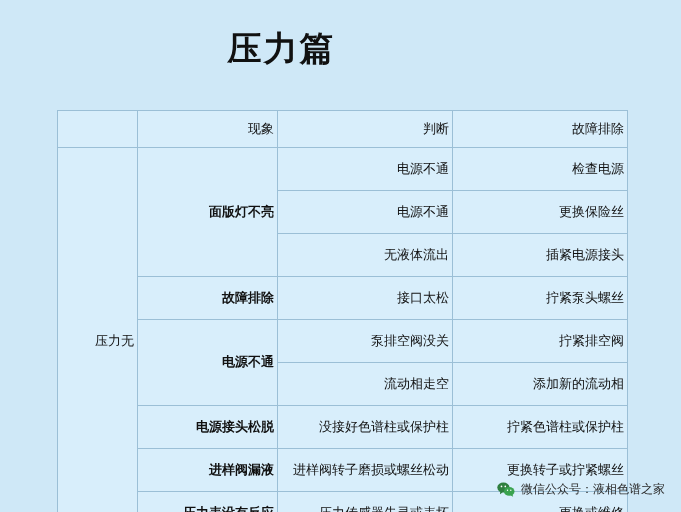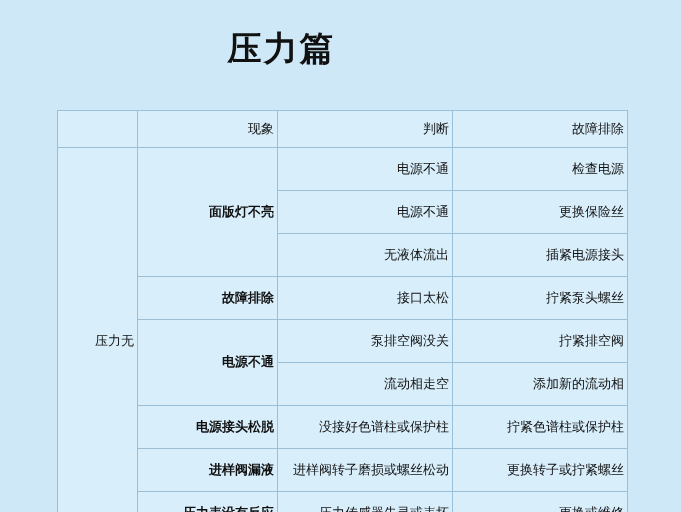--- a/index.html
+++ b/index.html
@@ -154,14 +154,29 @@
       </tr>
 
       <tr>
         <td class="rowlabel">压力表没有反应</td>
         <td class="cell-tall">压力传感器失灵或表坏</td>
         <td class="cell-tall">更换或维修</td>
       </tr>
     </tbody>
   </table>
 
+  <div class="footer">
+    <span class="wechat-icon">
+      <svg width="18" height="15" viewBox="0 0 18 15">
+        <ellipse cx="6.4" cy="5.6" rx="6.1" ry="5" fill="#2f7f3f"></ellipse>
+        <polygon points="3.2,9.4 3.0,12.2 5.8,10.3" fill="#2f7f3f"></polygon>
+        <ellipse cx="12.2" cy="9.4" rx="5.3" ry="4.4" fill="#3aa34f"></ellipse>
+        <polygon points="15.6,12.4 16.1,14.7 13.4,13.3" fill="#3aa34f"></polygon>
+        <circle cx="4.5" cy="4.4" r="0.85" fill="#ffffff"></circle>
+        <circle cx="8.3" cy="4.4" r="0.85" fill="#ffffff"></circle>
+        <circle cx="10.5" cy="8.3" r="0.7" fill="#ffffff"></circle>
+        <circle cx="13.8" cy="8.3" r="0.7" fill="#ffffff"></circle>
+      </svg>
+    </span>
+    <span class="footer-text">微信公众号：液相色谱之家</span>
+  </div>
 
 </div>
 
 </body></html>

